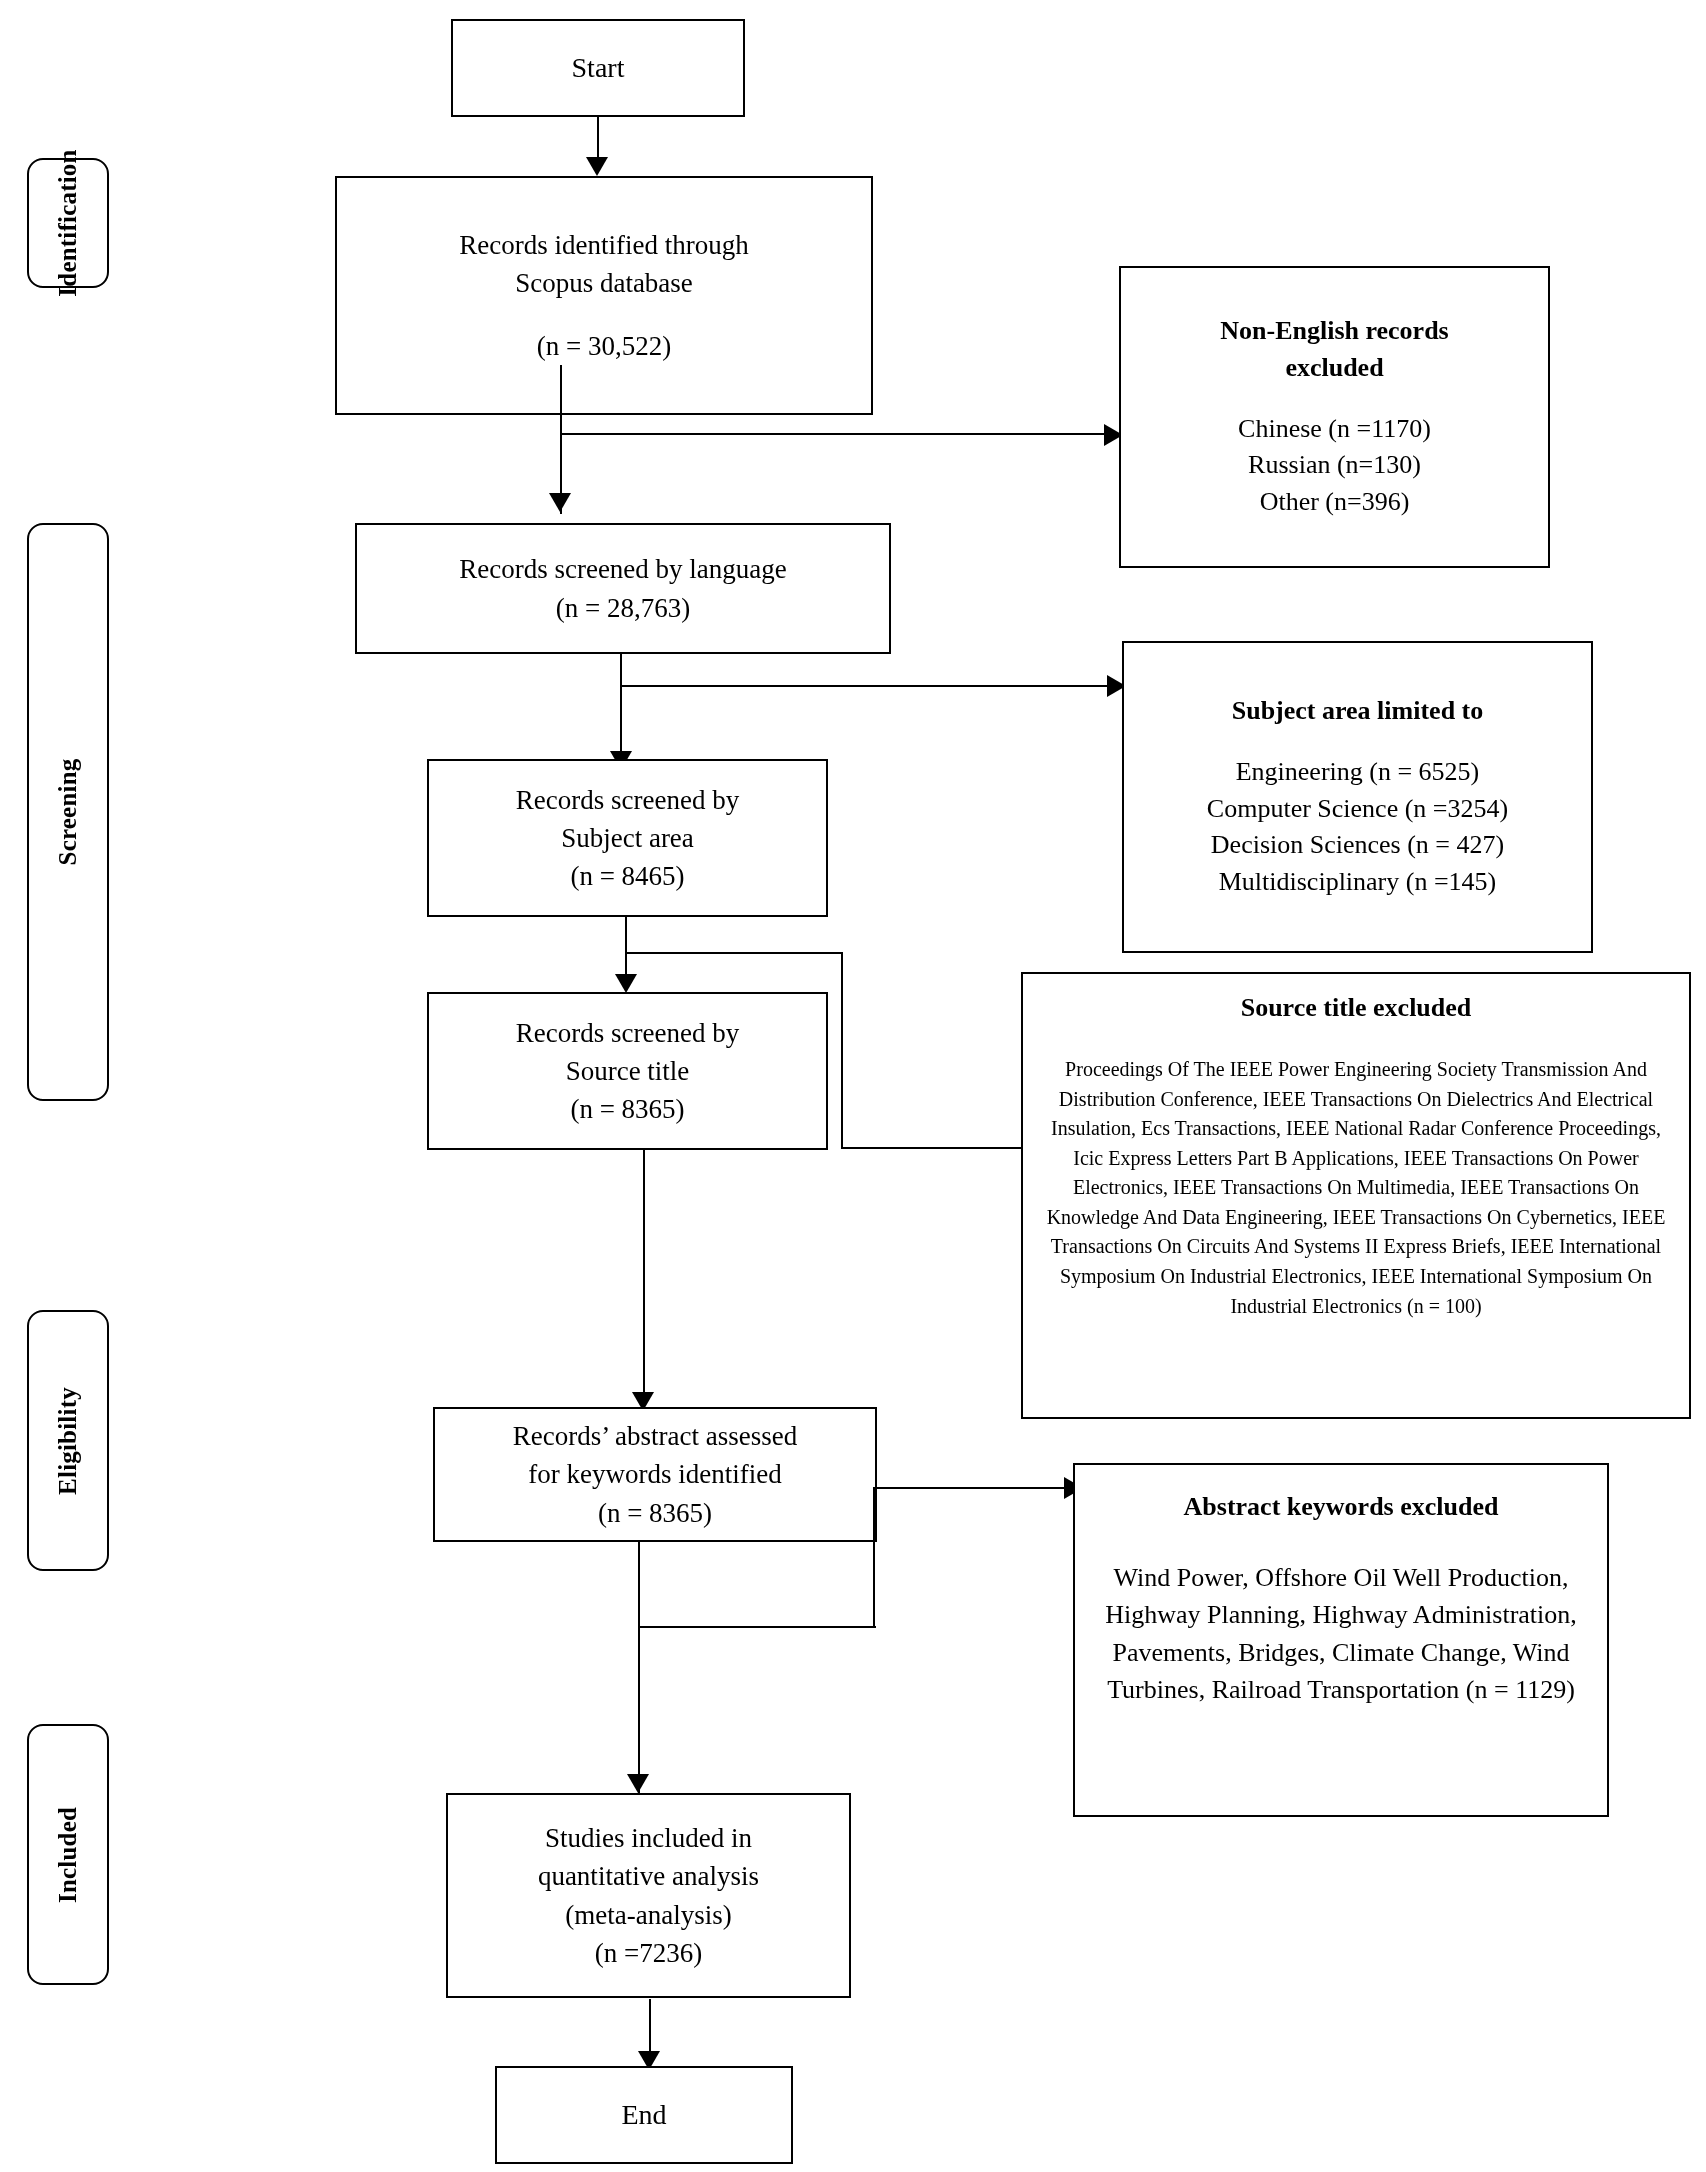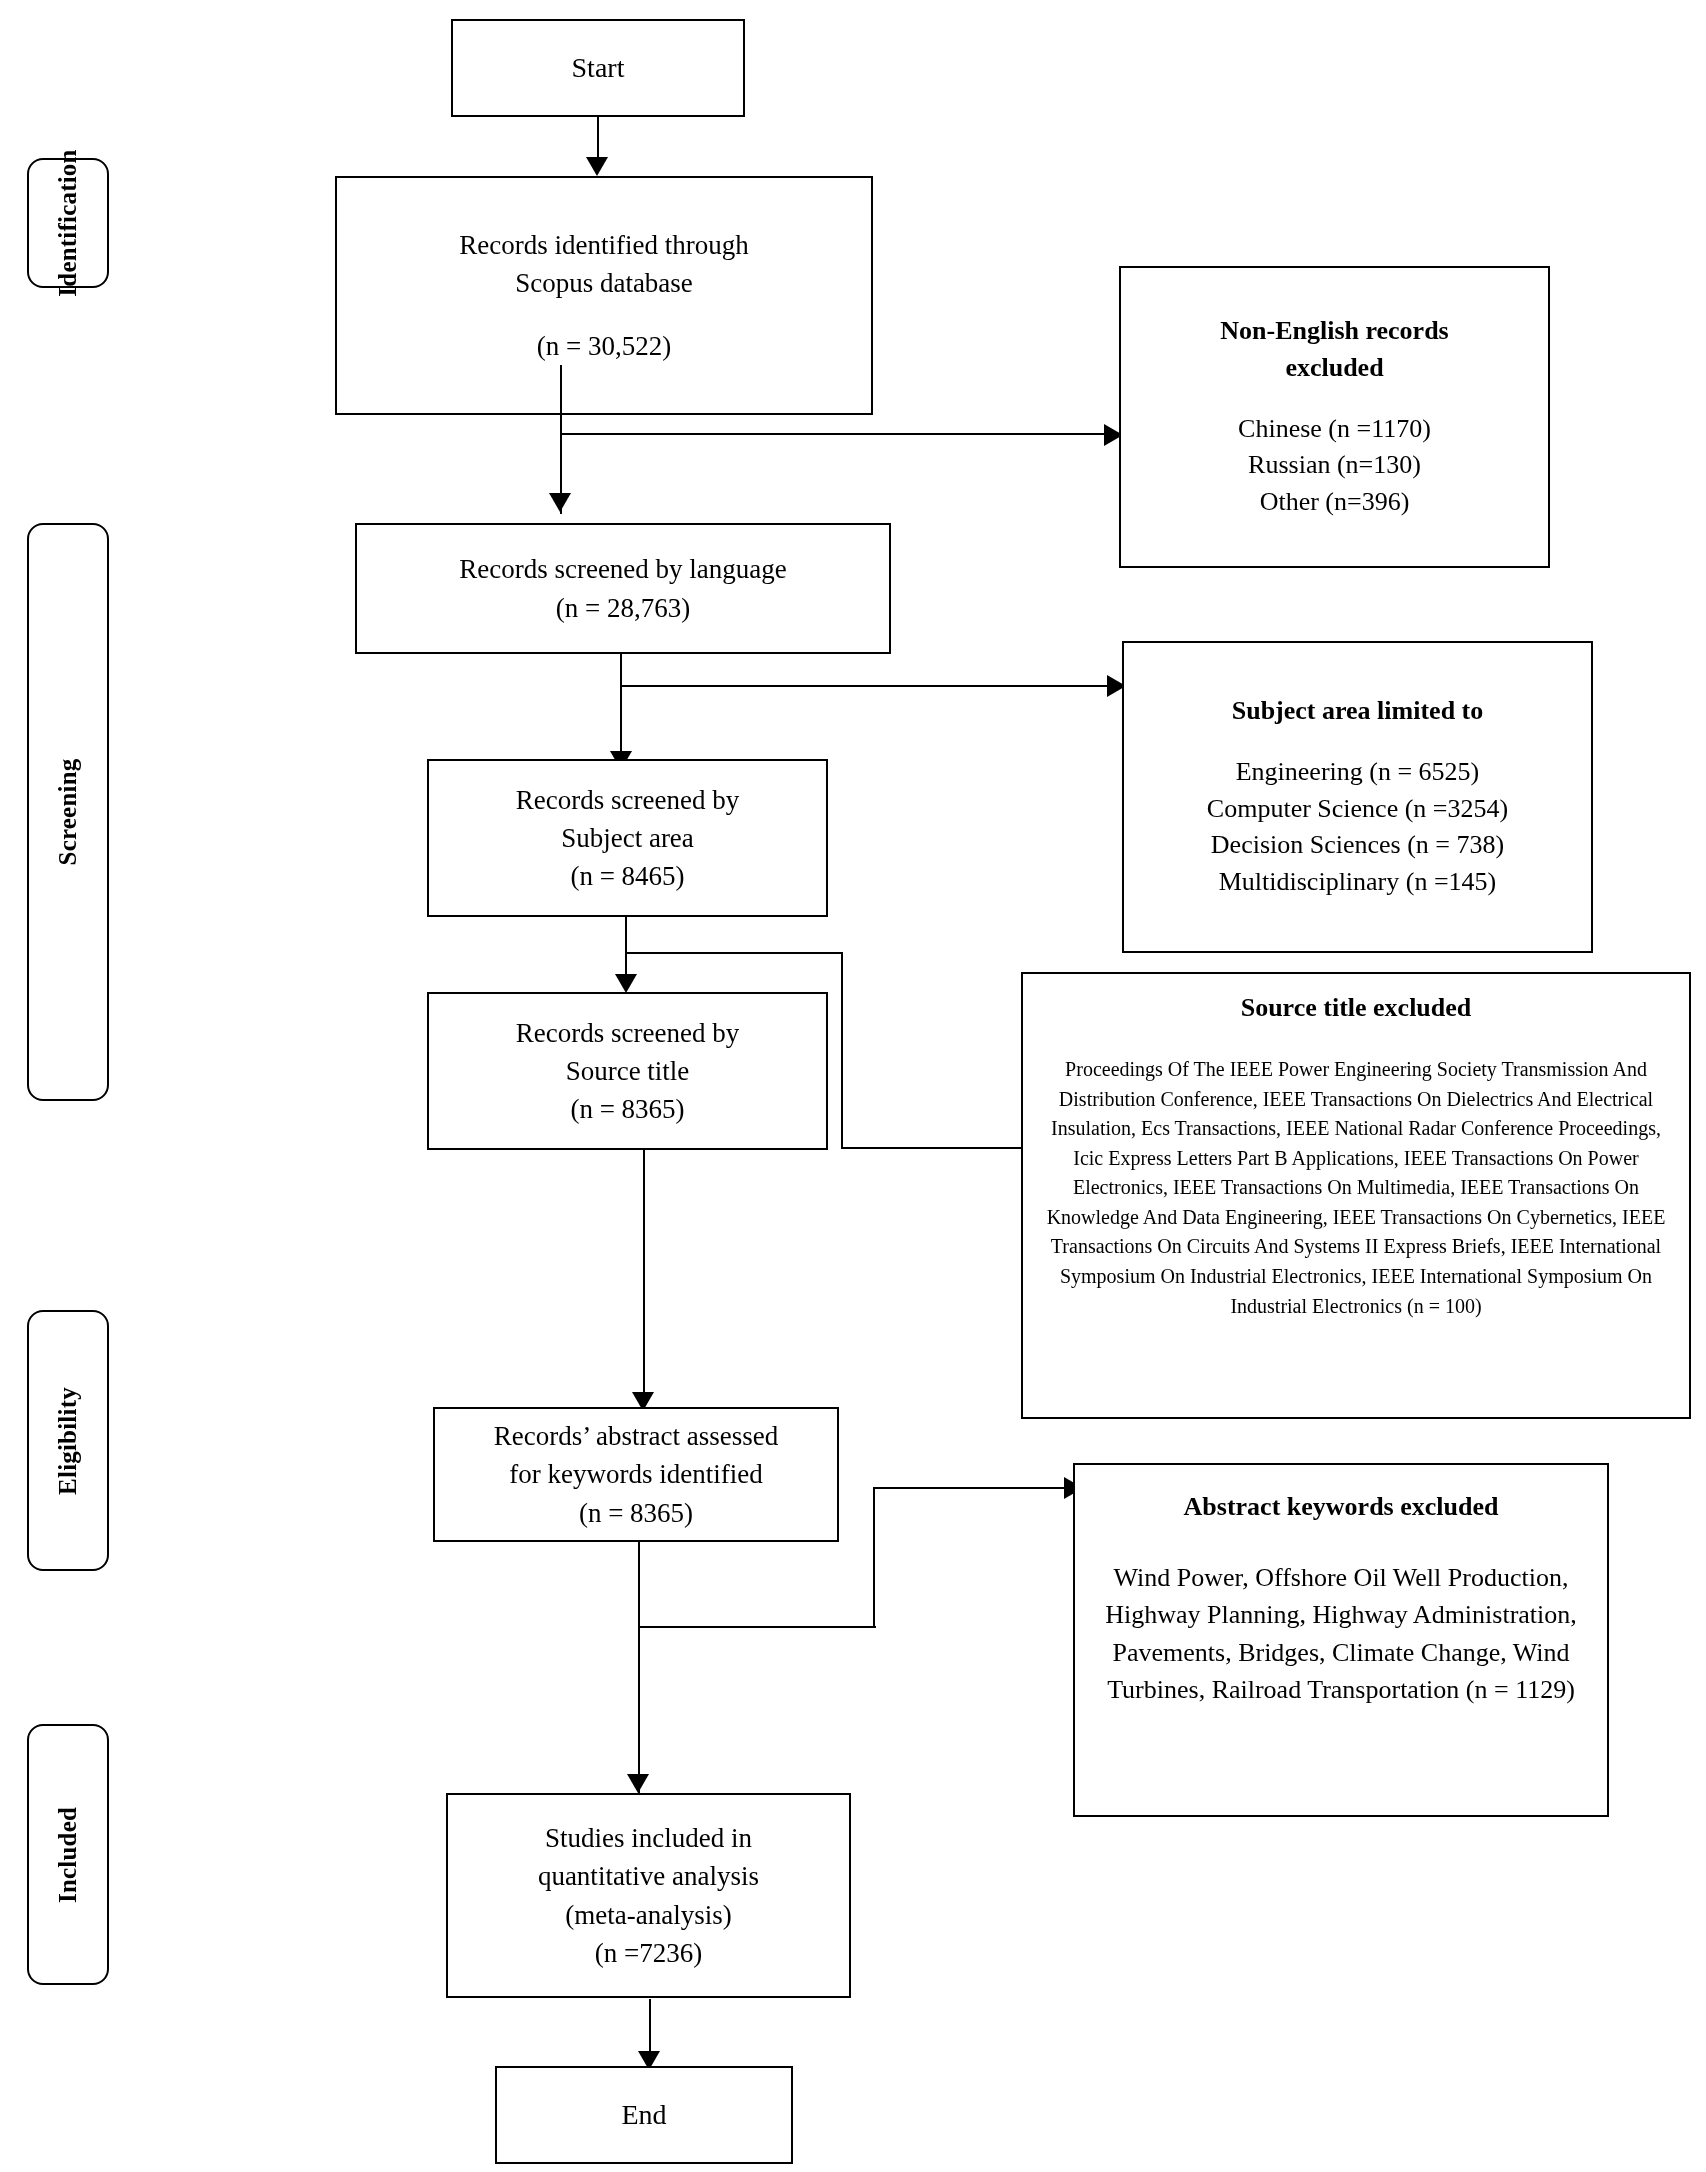--- a/index.html
+++ b/index.html
@@ -147,21 +147,21 @@
 
   <div class="node t-main" style="left:427px; top:992px; width:401px; height:158px;">
     <span class="line">Records screened by</span>
     <span class="line">Source title</span>
     <span class="line">(n = 8365)</span>
   </div>
 
   <div class="vline" style="left:643px; top:1150px; height:261px;"></div>
   <div class="arrow-down" style="left:632px; top:1392px;"></div>
 
-  <div class="node t-main" style="left:433px; top:1407px; width:406px; height:135px;">
+  <div class="node t-main" style="left:433px; top:1407px; width:444px; height:135px;">
     <span class="line">Records’ abstract assessed</span>
     <span class="line">for keywords identified</span>
     <span class="line">(n = 8365)</span>
   </div>
 
   <div class="vline" style="left:638px; top:1542px; height:252px;"></div>
   <div class="arrow-down" style="left:627px; top:1774px;"></div>
   <div class="hline" style="left:638px; top:1626px; width:238px;"></div>
   <div class="vline" style="left:873px; top:1487px; height:140px;"></div>
   <div class="hline" style="left:873px; top:1487px; width:200px;"></div>
@@ -188,21 +188,21 @@
     <span class="line t-side">Chinese (n =1170)</span>
     <span class="line t-side">Russian (n=130)</span>
     <span class="line t-side">Other (n=396)</span>
   </div>
 
   <div class="node" style="left:1122px; top:641px; width:471px; height:312px;">
     <span class="line t-side-h">Subject area limited to</span>
     <span class="gap-row"></span>
     <span class="line t-side">Engineering (n = 6525)</span>
     <span class="line t-side">Computer Science (n =3254)</span>
-    <span class="line t-side">Decision Sciences (n = 738)</span>
+    <span class="line t-side">Decision Sciences (n = 427)</span>
     <span class="line t-side">Multidisciplinary (n =145)</span>
   </div>
 
   <div class="node" style="left:1021px; top:972px; width:670px; height:447px; justify-content:flex-start; padding:16px 21.4px 11.2px;">
     <span class="line t-side-h">Source title excluded</span>
     <div style="height:28px;"></div>
     <div class="t-small" style="text-align:center; line-height:1.48;">Proceedings Of The IEEE Power Engineering Society Transmission And Distribution Conference, IEEE Transactions On Dielectrics And Electrical Insulation, Ecs Transactions, IEEE National Radar Conference Proceedings, Icic Express Letters Part B Applications, IEEE Transactions On Power Electronics, IEEE Transactions On Multimedia, IEEE Transactions On Knowledge And Data Engineering, IEEE Transactions On Cybernetics, IEEE Transactions On Circuits And Systems II Express Briefs, IEEE International Symposium On Industrial Electronics, IEEE International Symposium On Industrial Electronics (n = 100)</div>
   </div>
 
   <div class="node" style="left:1073px; top:1463px; width:536px; height:354px; justify-content:flex-start; padding:24px 21.4px 11.2px;">

